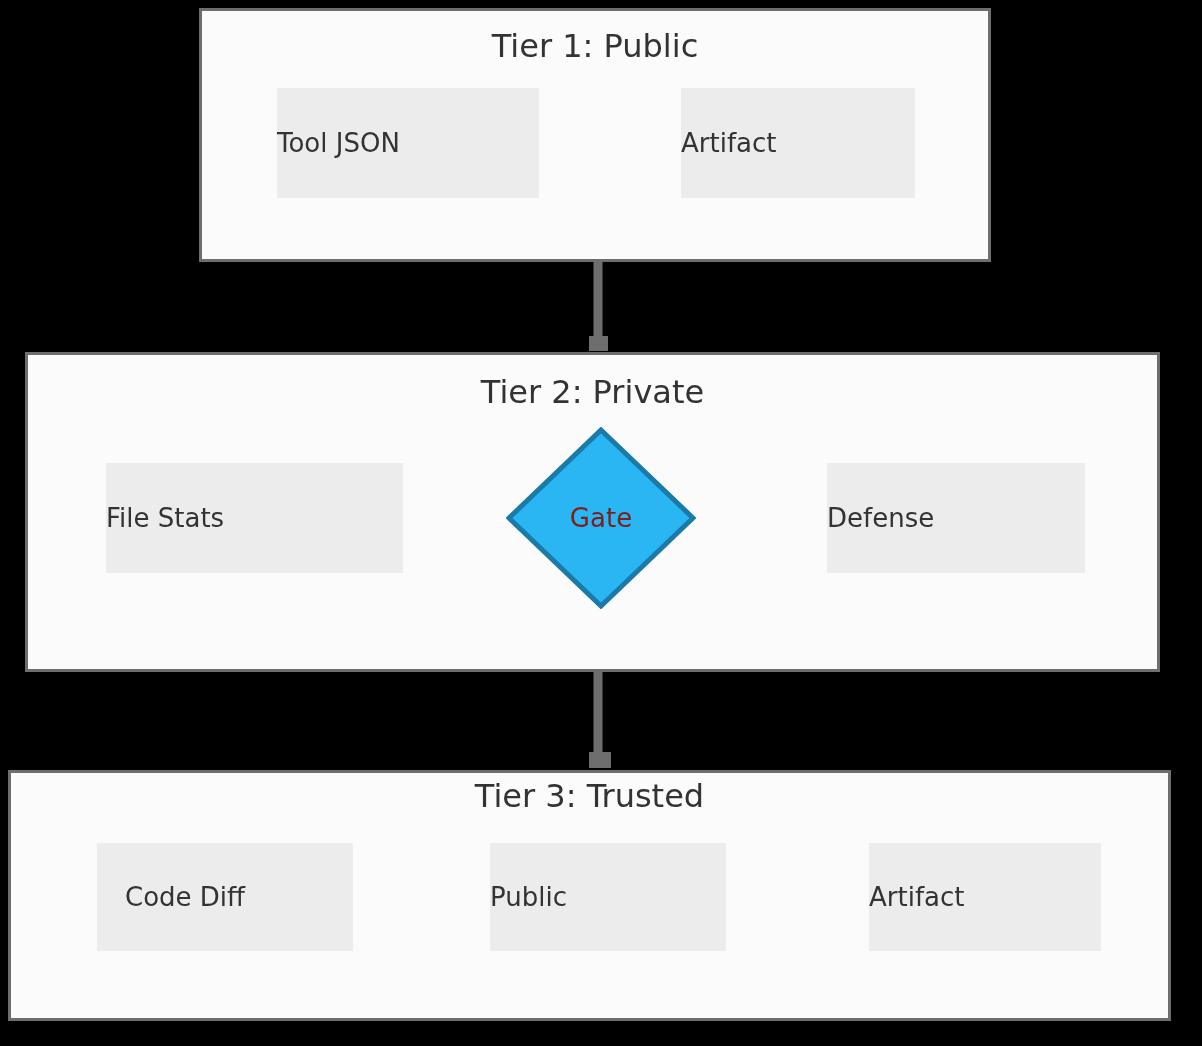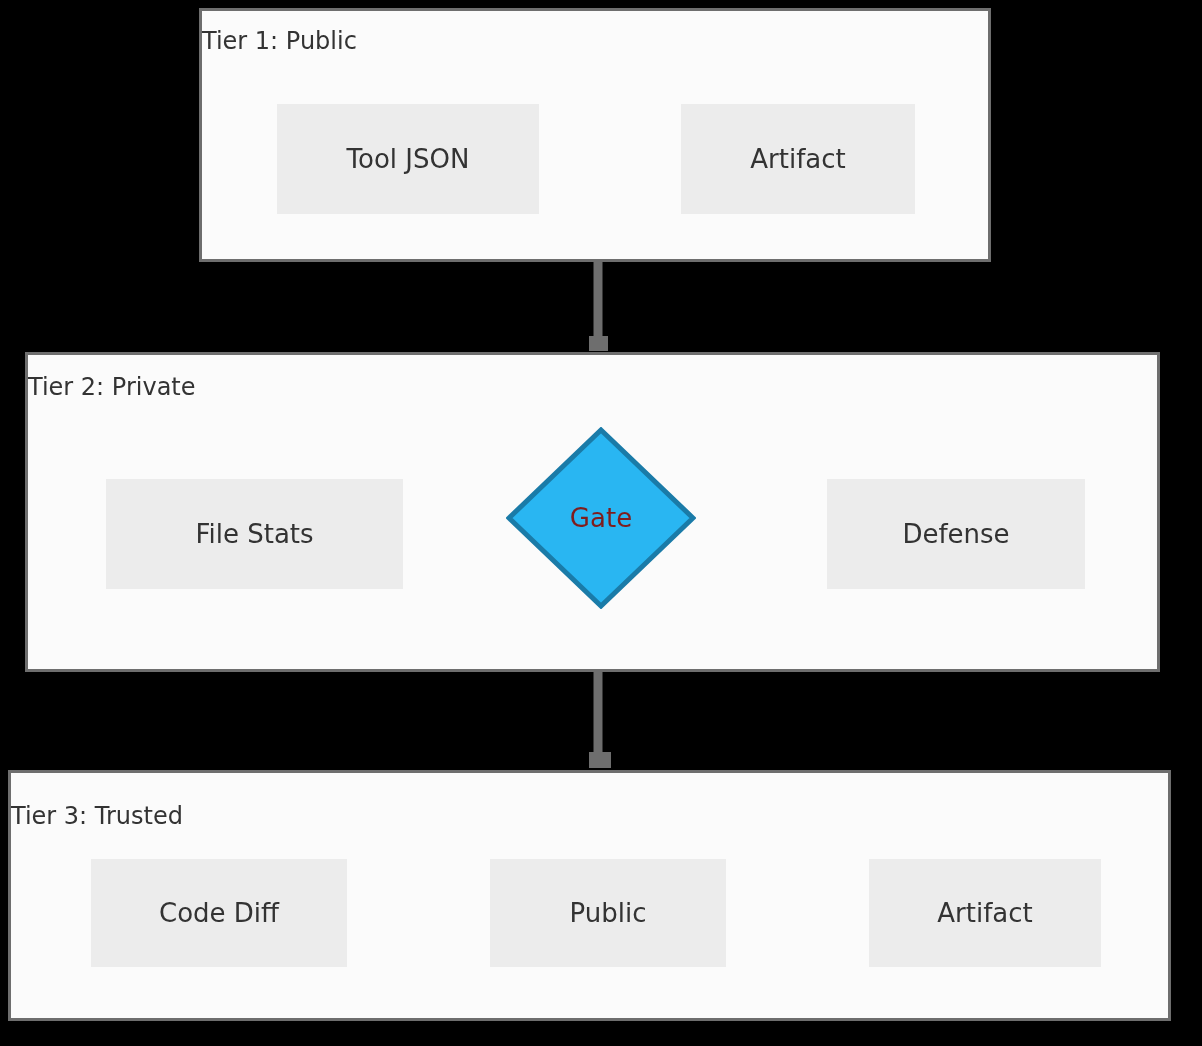--- a/index.html
+++ b/index.html
@@ -32,35 +32,34 @@
   .tier {
     position: absolute;
     background: #fbfbfb;
     border: 3px solid #6e6e6e;
     box-sizing: border-box;
   }
   .tier-title {
     position: absolute;
     left: 0;
     right: 0;
-    text-align: left;
-    font-size: 24px;
+    text-align: center;
+    font-size: 32px;
     color: #333333;
     white-space: nowrap;
   }
 
   
   .node {
     position: absolute;
     background: #ececec;
     box-sizing: border-box;
     display: flex;
     align-items: center;
-    justify-content: center;
-    margin-top: 16px;
+    justify-content: flex-start;
   }
   .node-label {
     font-size: 26px;
     color: #333333;
     white-space: nowrap;
     line-height: 1;
   }
 
   
   .diamond-wrap {
@@ -153,23 +152,23 @@
       </svg>
       <span class="diamond-label">Gate</span>
     </div>
 
     <div class="node" style="left:799px; top:108px; width:258px; height:110px;">
       <span class="node-label">Defense</span>
     </div>
   </div>
 
   <div class="tier" style="left:8px; top:770px; width:1163px; height:251px;">
-    <div class="tier-title" style="top:29px;">Tier 3: Trusted</div>
+    <div class="tier-title" style="top:4px;">Tier 3: Trusted</div>
 
-    <div class="node" style="left:80px; top:70px; width:256px; height:108px;">
+    <div class="node" style="left:86px; top:70px; width:256px; height:108px;padding-left:28px;">
       <span class="node-label">Code Diff</span>
     </div>
 
     <div class="node" style="left:479px; top:70px; width:236px; height:108px;">
       <span class="node-label">Public</span>
     </div>
 
     <div class="node" style="left:858px; top:70px; width:232px; height:108px;">
       <span class="node-label">Artifact</span>
     </div>

